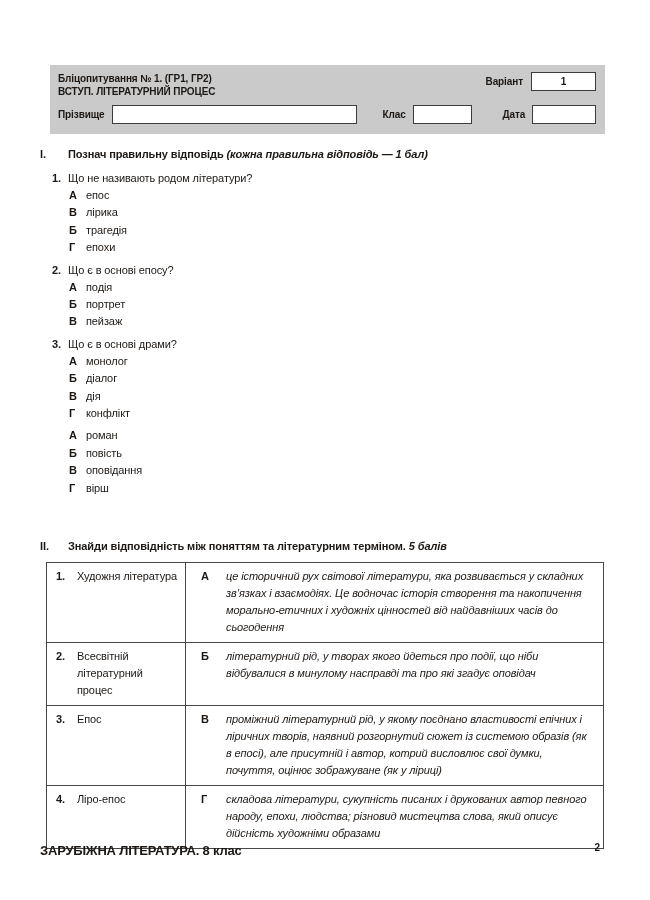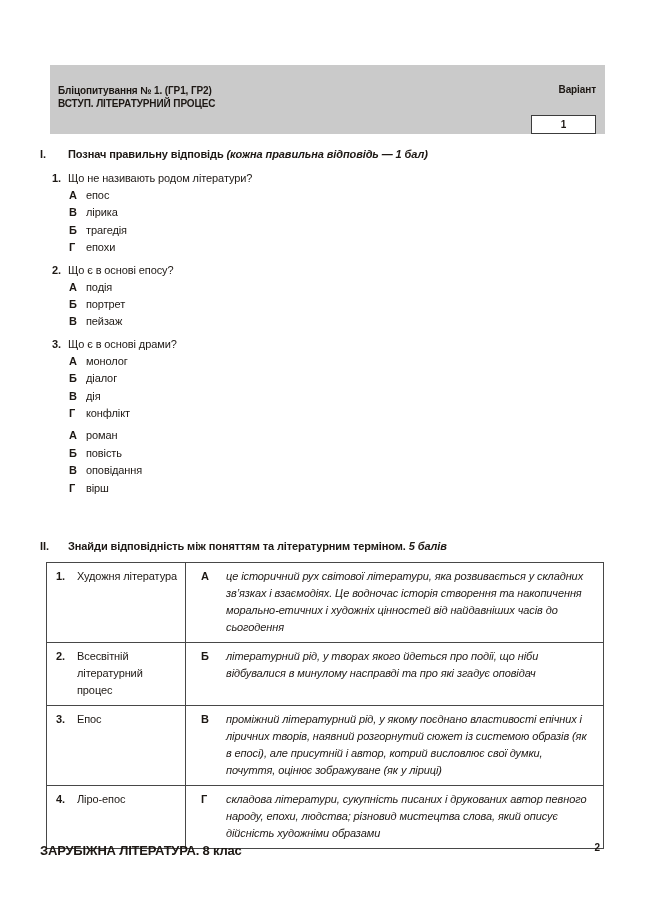--- a/index.html
+++ b/index.html
@@ -5,25 +5,25 @@
   html,body { margin:0; padding:0; background:#ffffff; }
   .page {
     position:relative; width:650px; height:900px; background:#ffffff;
     font-family:"Liberation Sans", sans-serif; color:#1d1814; overflow:hidden;
     letter-spacing:-0.1px;
   }
 
   
   .header-box {
     position:absolute; left:50px; top:65px; width:555px; height:69px;
-    background:#cacaca; box-sizing:border-box; padding:19px 9px 0 8px;
+    background:#cacaca; box-sizing:border-box; padding:7px 9px 0 8px;
   }
   .header-top { display:flex; justify-content:space-between; align-items:flex-start; }
   .doc-title { font-size:10px; font-weight:bold; line-height:13px; }
-  .variant-group { display:flex; align-items:flex-end; gap:20px; margin-top:0px;flex-direction:column; }
+  .variant-group { display:flex; align-items:center; gap:8px; margin-top:0px; }
   .lbl { font-size:10px; font-weight:bold; white-space:nowrap; }
   .wbox { background:#ffffff; border:1px solid #3c3c3c; box-sizing:border-box; height:19px; }
   .variant-box { width:65px; display:flex; align-items:center; justify-content:center;
     font-size:10px; font-weight:bold; }
   .header-fields { display:flex; align-items:center; margin-top:7px; }
   .surname-box { width:250px; margin-left:7px; }
   .class-lbl { margin-left:26px; }
   .class-box { width:60px; margin-left:7px; }
   .date-lbl { margin-left:31px; }
   .date-box { width:65px; margin-left:7px; }
@@ -77,20 +77,28 @@
     <div class="header-top">
       <div class="doc-title">
         <div>Бліцопитування № 1. (ГР1, ГР2)</div>
         <div>ВСТУП. ЛІТЕРАТУРНИЙ ПРОЦЕС</div>
       </div>
       <div class="variant-group">
         <span class="lbl">Варіант</span>
         <div class="wbox variant-box">1</div>
       </div>
     </div>
+    <div class="header-fields">
+      <span class="lbl">Прізвище</span>
+      <div class="wbox surname-box"></div>
+      <span class="lbl class-lbl">Клас</span>
+      <div class="wbox class-box"></div>
+      <span class="lbl date-lbl">Дата</span>
+      <div class="wbox date-box"></div>
+    </div>
   </div>
 
   <div class="section sec1">
     <div class="sec-head">
       <span class="sec-num">I.</span>
       <span><span>Познач правильну відповідь </span><span class="sec-note">(кожна правильна відповідь — 1 бал)</span></span>
     </div>
 
     <div class="question">
       <div class="q-line">

